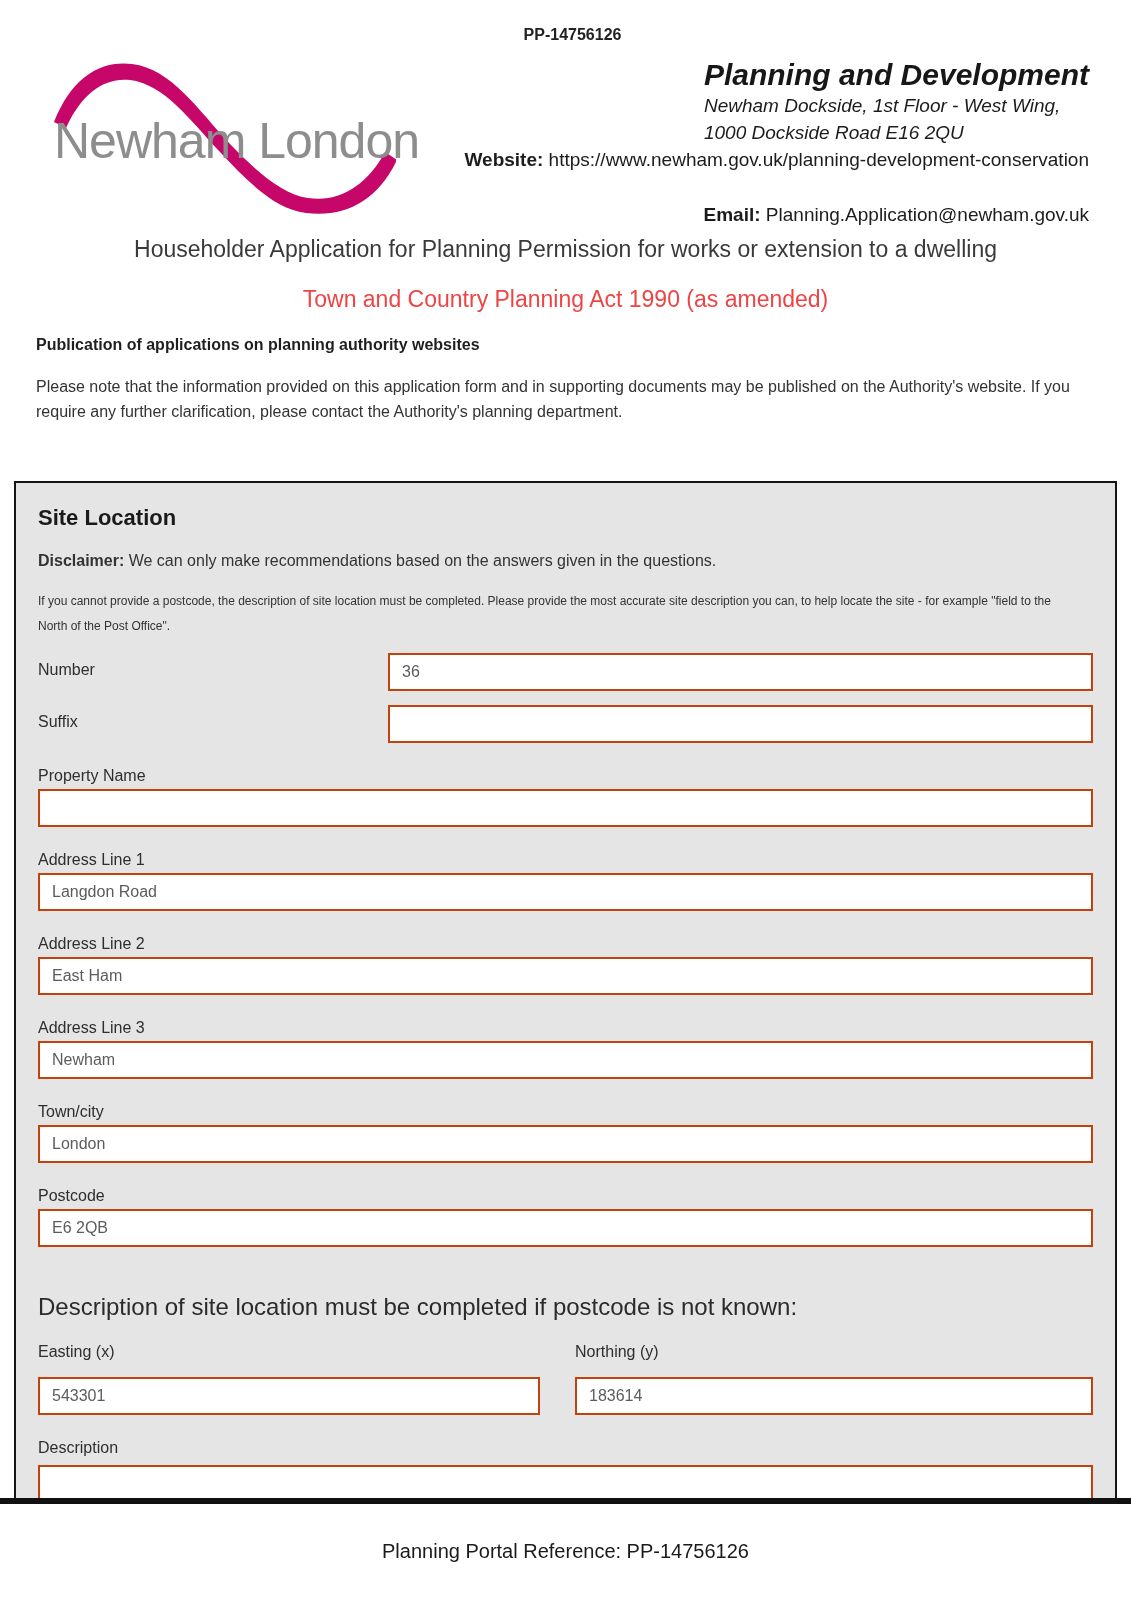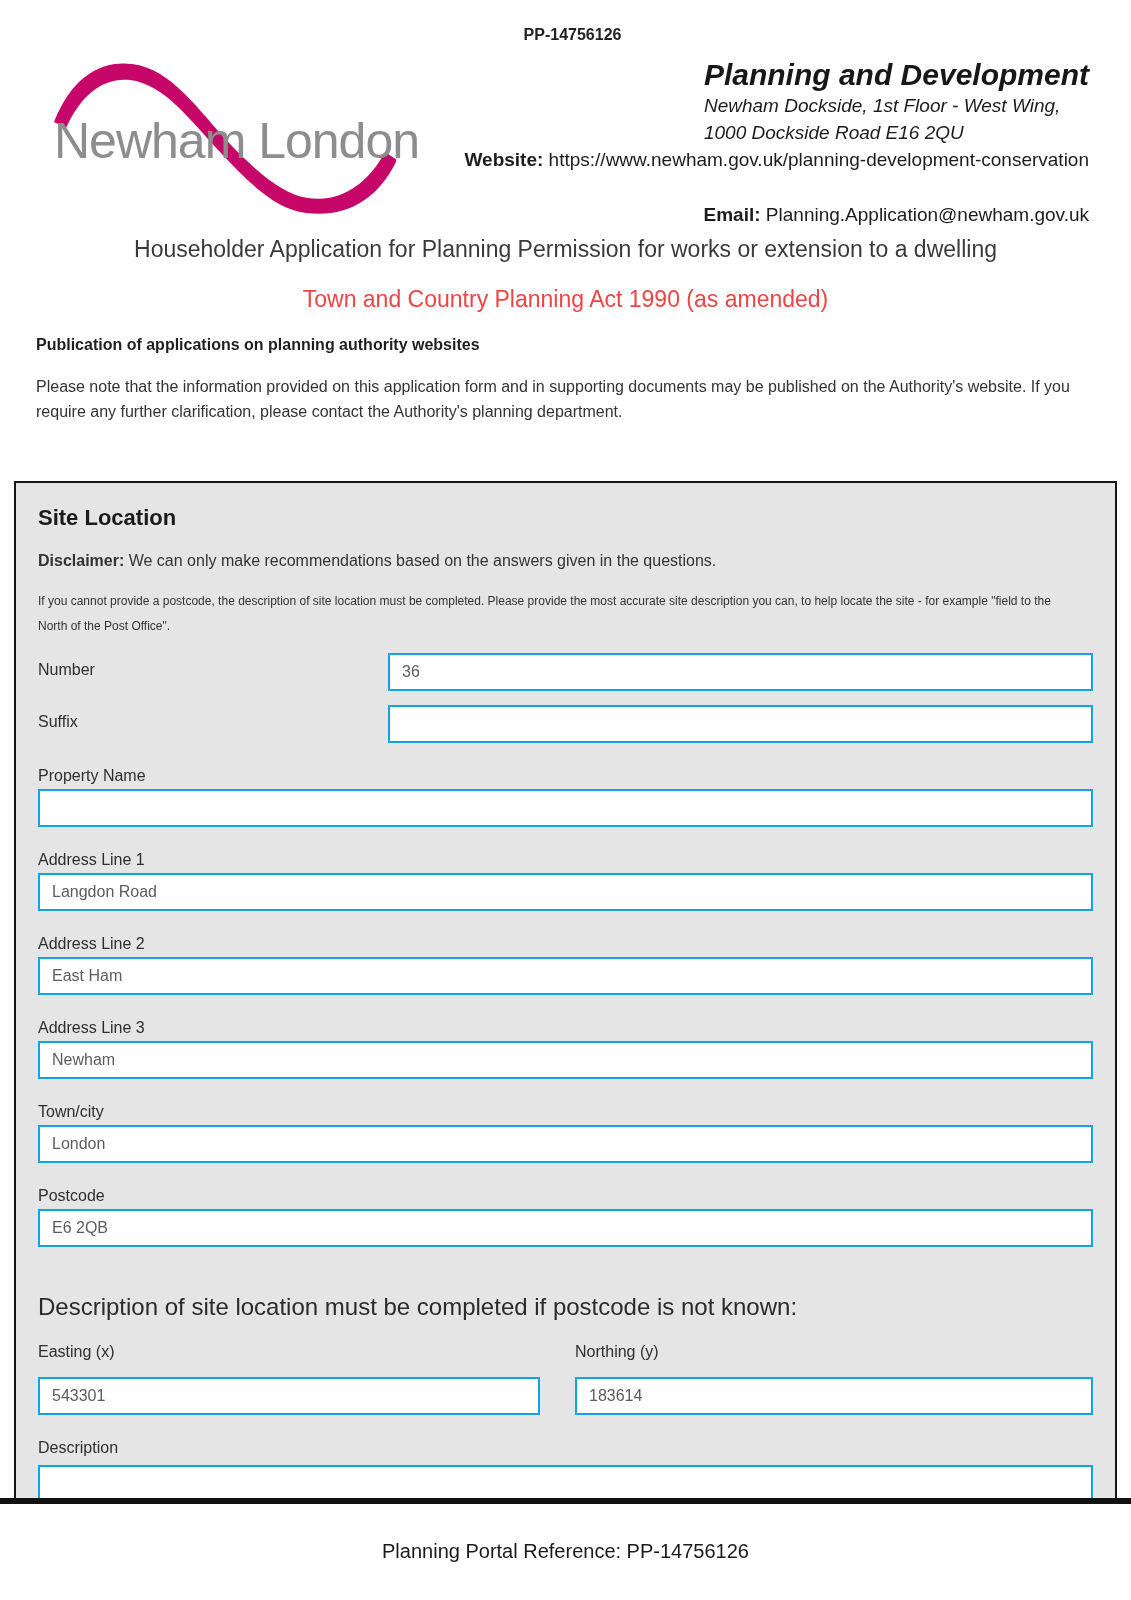--- a/index.html
+++ b/index.html
@@ -62,21 +62,21 @@
   .section-intro { margin-top:18px; font-size:12px; color:#333; line-height:25px; max-width:1030px; }
 
   .row-inline { margin-top:14px; display:flex; align-items:flex-start; }
   .row-inline .f-label { width:350px; padding-top:8px; }
   .row-inline .f-input { flex:1; }
 
   .f-label { font-size:16px; color:#2e2e2e; display:block; }
   .stack-label { margin-top:24px; }
 
   input.f-input, textarea.f-area {
-    height:38px; border:2px solid #0ea5e9; background:#fff;
+    height:38px; border:2px solid #c2410c; background:#fff;
     font-family:"Liberation Sans","DejaVu Sans",sans-serif;
     font-size:16px; color:#5c5c5c; padding:0 12px; width:100%;
     border-radius:0; outline:none; display:block;
   }
   .stack-input { margin-top:4px; }
 
   .desc-heading { margin-top:46px; font-size:24px; color:#2b2b2b; }
 
   .coord-grid { display:flex; gap:35px; }
   .coord-col-l { width:502px; }

